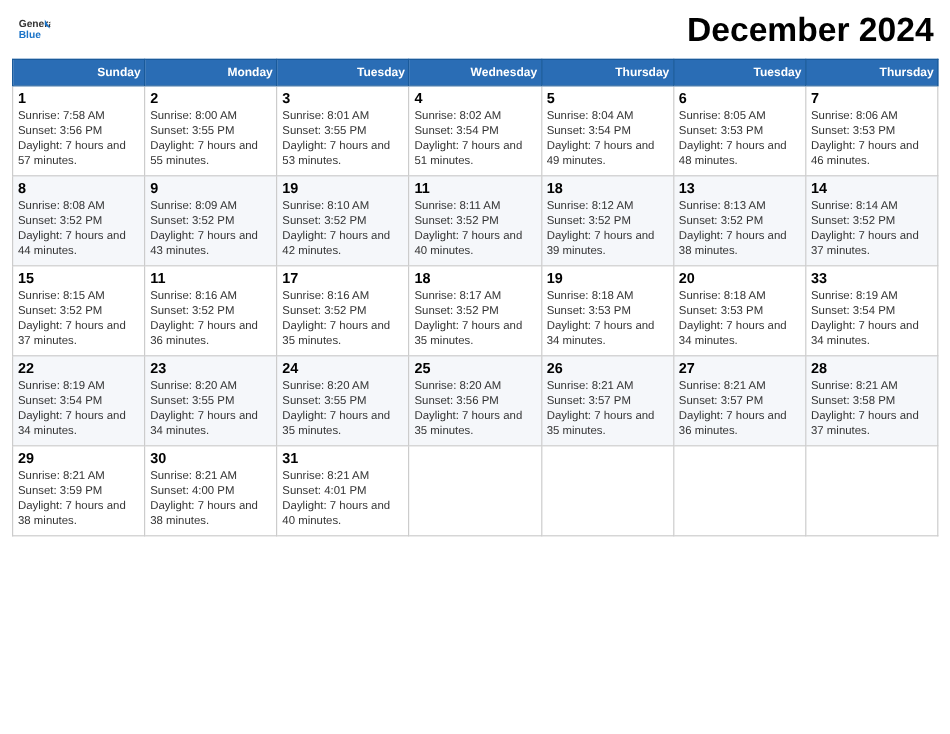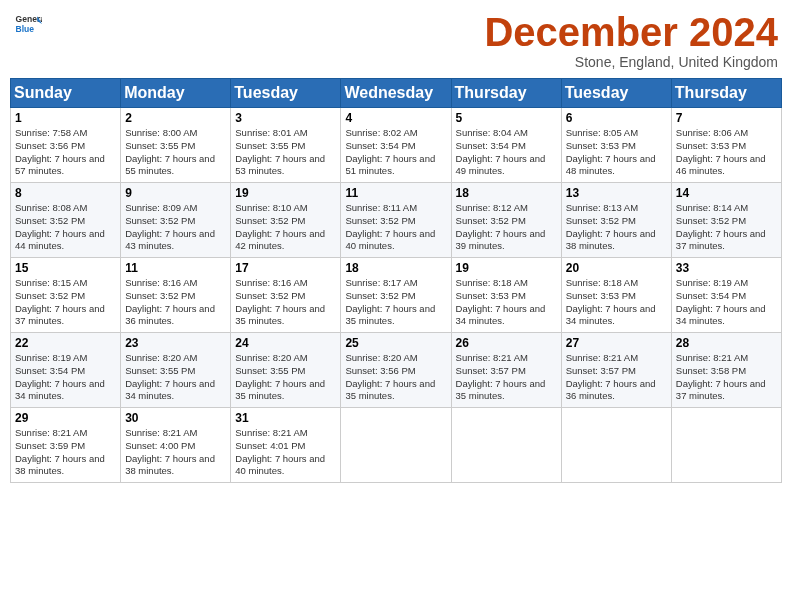--- a/index.html
+++ b/index.html
@@ -21,40 +21,40 @@
       display: flex;
       align-items: center;
       gap: 2px;
     }
     .logo-icon {
       width: 28px;
       height: 28px;
     }
     .title-block { text-align: right; }
     .month-title {
-      font-size: 40px;
+      font-size: 28px;
       font-weight: bold;
-      color: #c2410c;
+      color: #000000;
       line-height: 1.1;
     }
     .subtitle {
       font-size: 14px;
       color: #555;
     }
     table {
       width: 100%;
       border-collapse: collapse;
       font-size: 10.5px;
     }
     thead tr th {
       background: #2a6db5;
       color: #fff;
-      text-align: left;
+      text-align: right;
       padding: 5px 3px;
-      font-size: 16px;
+      font-size: 10px;
       font-weight: bold;
       border: 1px solid #1a5a9a;
     }
     tbody tr td {
       border: 1px solid #ccc;
       vertical-align: top;
       padding: 3px 4px;
       width: calc(100% / 7);
       height: 75px;
       background: #fff;
@@ -83,21 +83,20 @@
 <div class="header">
   <div class="logo">
     <svg class="logo-icon" viewBox="0 0 36 36">
       <text x="2" y="16" font-size="11" font-weight="bold" fill="#333">General</text>
       <text x="2" y="28" font-size="11" font-weight="bold" fill="#1a73c8">Blue</text>
       <polygon points="30,8 36,18 30,14" fill="#1a73c8"></polygon>
     </svg>
   </div>
   <div class="title-block">
     <div class="month-title">December 2024</div>
-    <div class="subtitle">Stone, England, United Kingdom</div>
   </div>
 </div>
 
 <table>
   <thead>
     <tr>
     <th>Sunday</th>
         <th>Monday</th>
         <th>Tuesday</th>
         <th>Wednesday</th>

